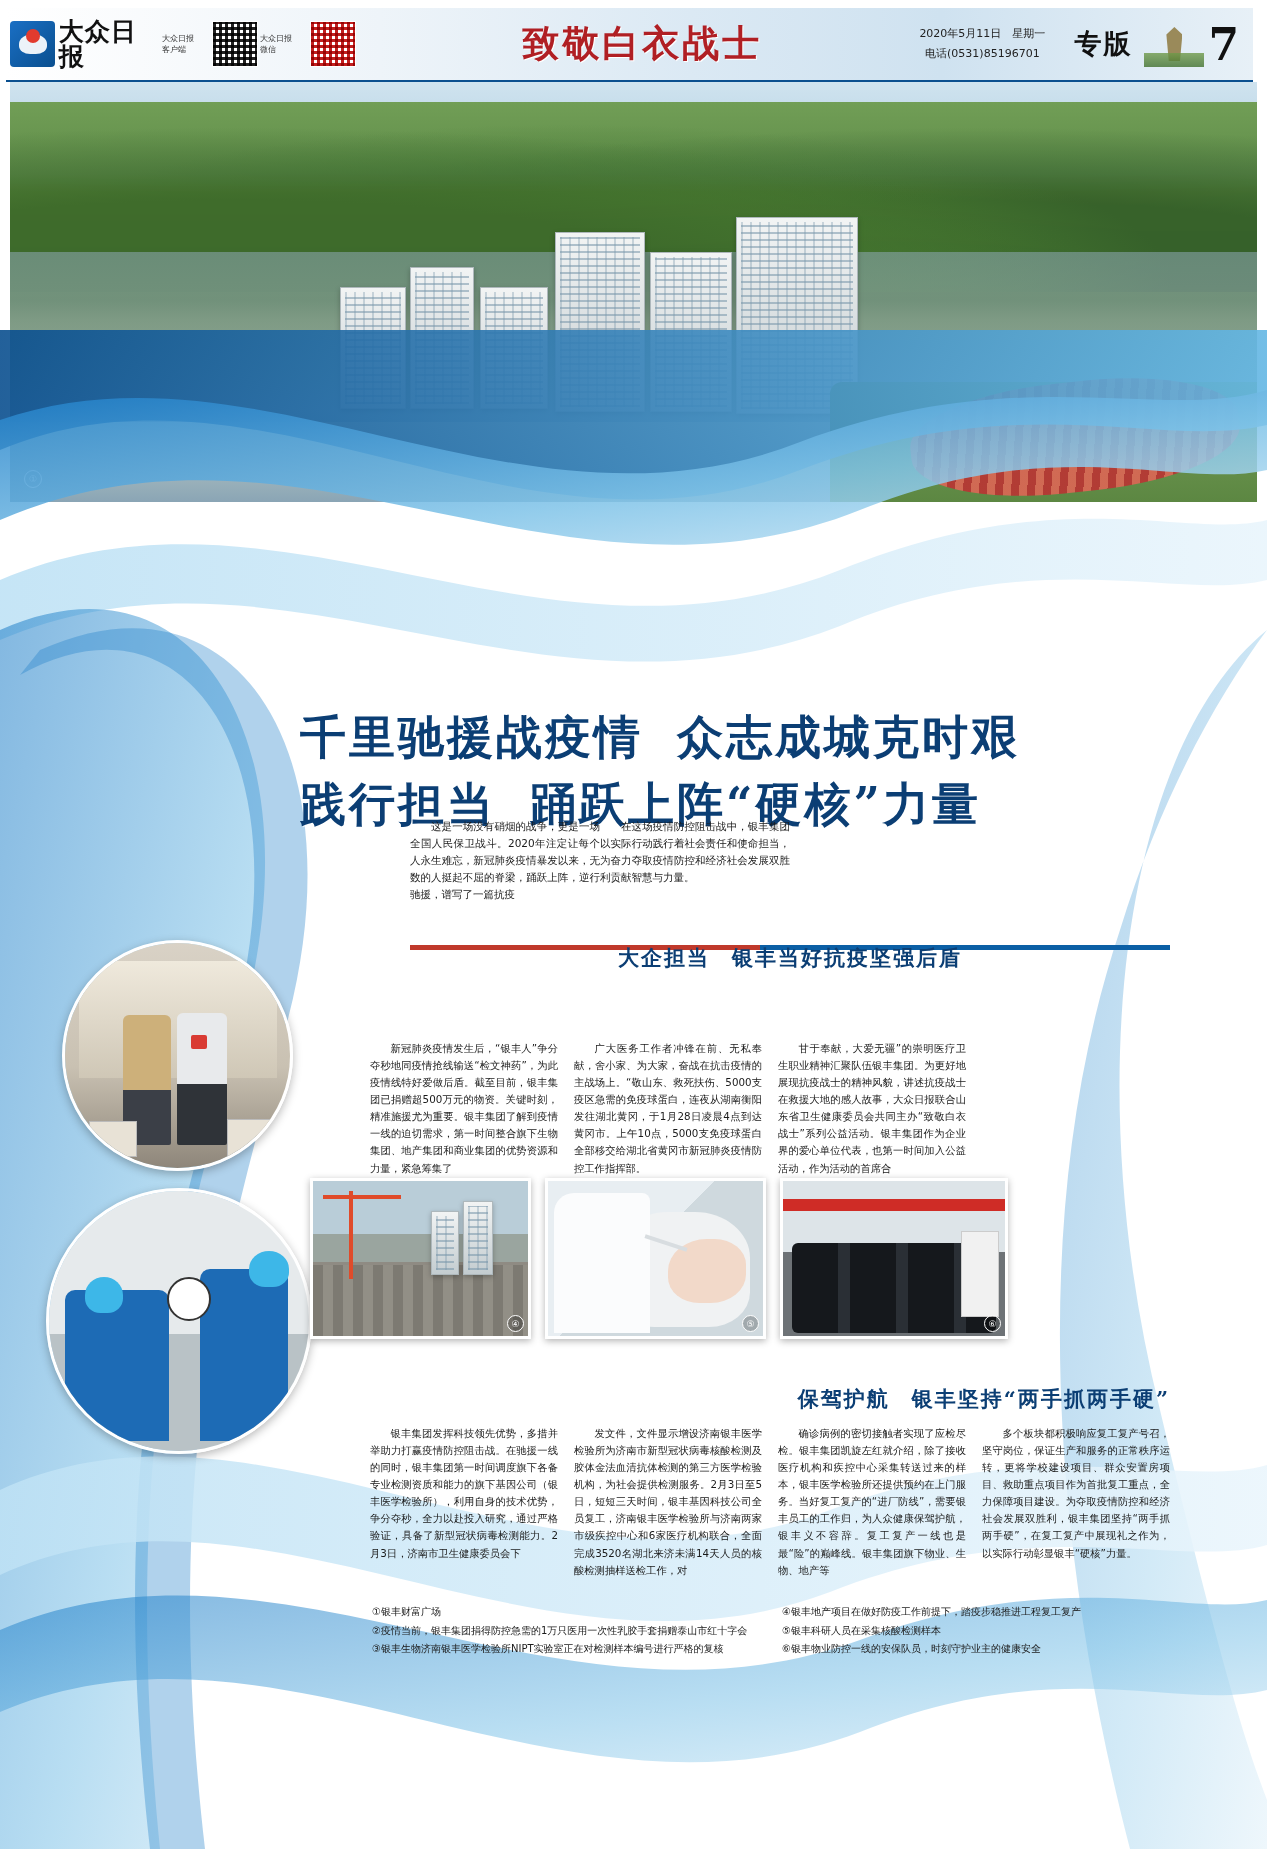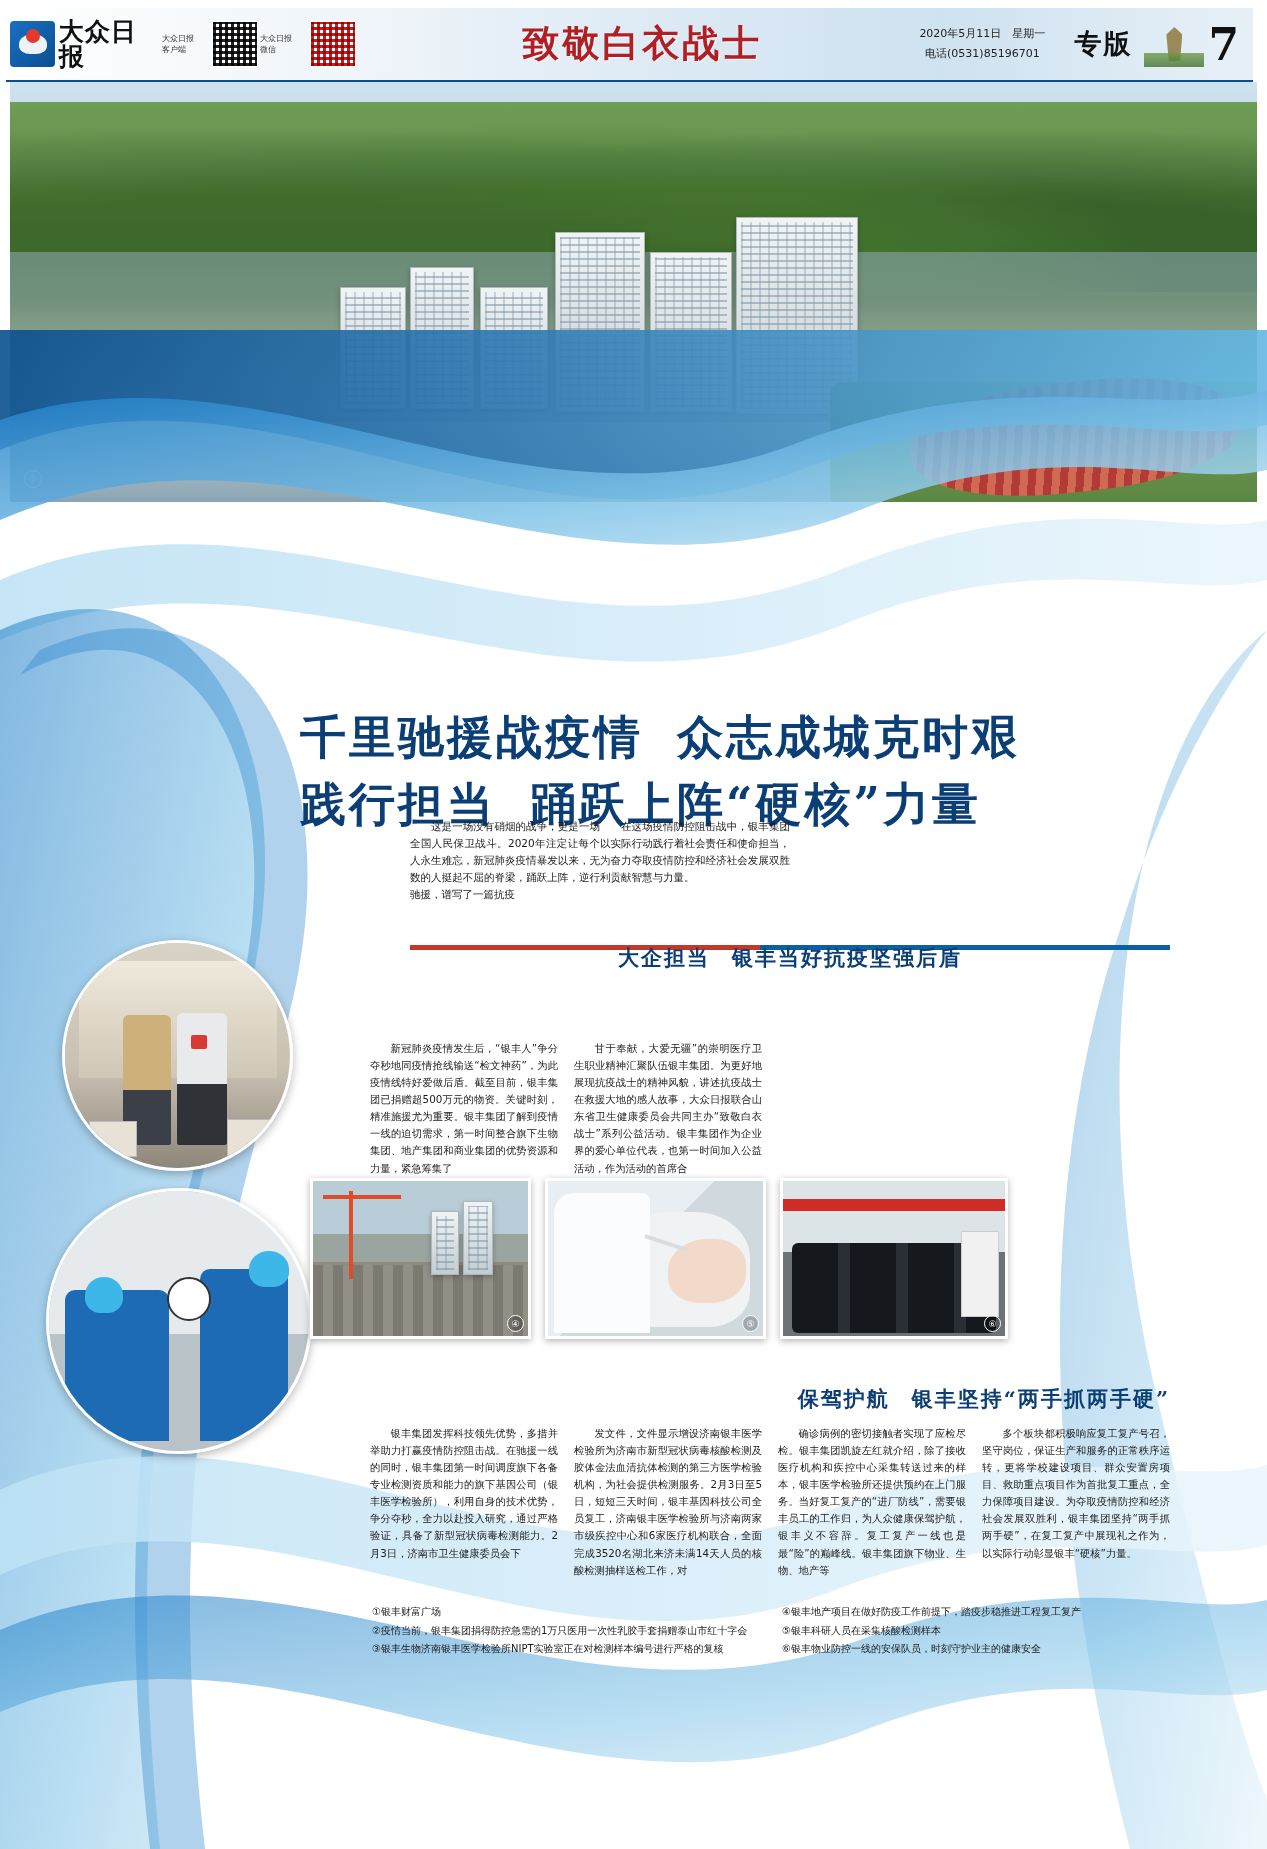--- a/index.html
+++ b/index.html
@@ -407,20 +407,21 @@
   <p class="col"></p>
 </div>
 <div class="lead-rule"></div>
 
 <div class="sec-head" style="left:410px; top:944px; width:760px; text-align:center;">
   <span>大企担当</span><span class="sp"></span><span>银丰当好抗疫坚强后盾</span>
 </div>
 
 <div class="art" style="left:370px; top:1040px; width:800px; grid-template-columns: repeat(4,1fr);">
   <p class="col">新冠肺炎疫情发生后，“银丰人”争分夺秒地同疫情抢线输送“检文神药”，为此疫情线特好爱做后盾。截至目前，银丰集团已捐赠超500万元的物资。关键时刻，精准施援尤为重要。银丰集团了解到疫情一线的迫切需求，第一时间整合旗下生物集团、地产集团和商业集团的优势资源和力量，紧急筹集了</p>
+  <p class="col">广大医务工作者冲锋在前、无私奉献，舍小家、为大家，奋战在抗击疫情的主战场上。“敬山东、救死扶伤、5000支疫区急需的免疫球蛋白，连夜从湖南衡阳发往湖北黄冈，于1月28日凌晨4点到达黄冈市。上午10点，5000支免疫球蛋白全部移交给湖北省黄冈市新冠肺炎疫情防控工作指挥部。</p>
   <p class="col">甘于奉献，大爱无疆”的崇明医疗卫生职业精神汇聚队伍银丰集团。为更好地展现抗疫战士的精神风貌，讲述抗疫战士在救援大地的感人故事，大众日报联合山东省卫生健康委员会共同主办“致敬白衣战士”系列公益活动。银丰集团作为企业界的爱心单位代表，也第一时间加入公益活动，作为活动的首席合</p>
 </div>
 
 <div class="sec-head" style="left:370px; top:1385px; width:800px; text-align:right;">
   <span>保驾护航</span><span class="sp"></span><span>银丰坚持“两手抓两手硬”</span>
 </div>
 
 <div class="art" style="left:370px; top:1425px; width:800px; grid-template-columns: repeat(4,1fr);">
   <p class="col">银丰集团发挥科技领先优势，多措并举助力打赢疫情防控阻击战。在驰援一线的同时，银丰集团第一时间调度旗下各备专业检测资质和能力的旗下基因公司（银丰医学检验所），利用自身的技术优势，争分夺秒，全力以赴投入研究，通过严格验证，具备了新型冠状病毒检测能力。2月3日，济南市卫生健康委员会下</p>
   <p class="col">发文件，文件显示增设济南银丰医学检验所为济南市新型冠状病毒核酸检测及胶体金法血清抗体检测的第三方医学检验机构，为社会提供检测服务。2月3日至5日，短短三天时间，银丰基因科技公司全员复工，济南银丰医学检验所与济南两家市级疾控中心和6家医疗机构联合，全面完成3520名湖北来济未满14天人员的核酸检测抽样送检工作，对</p>

